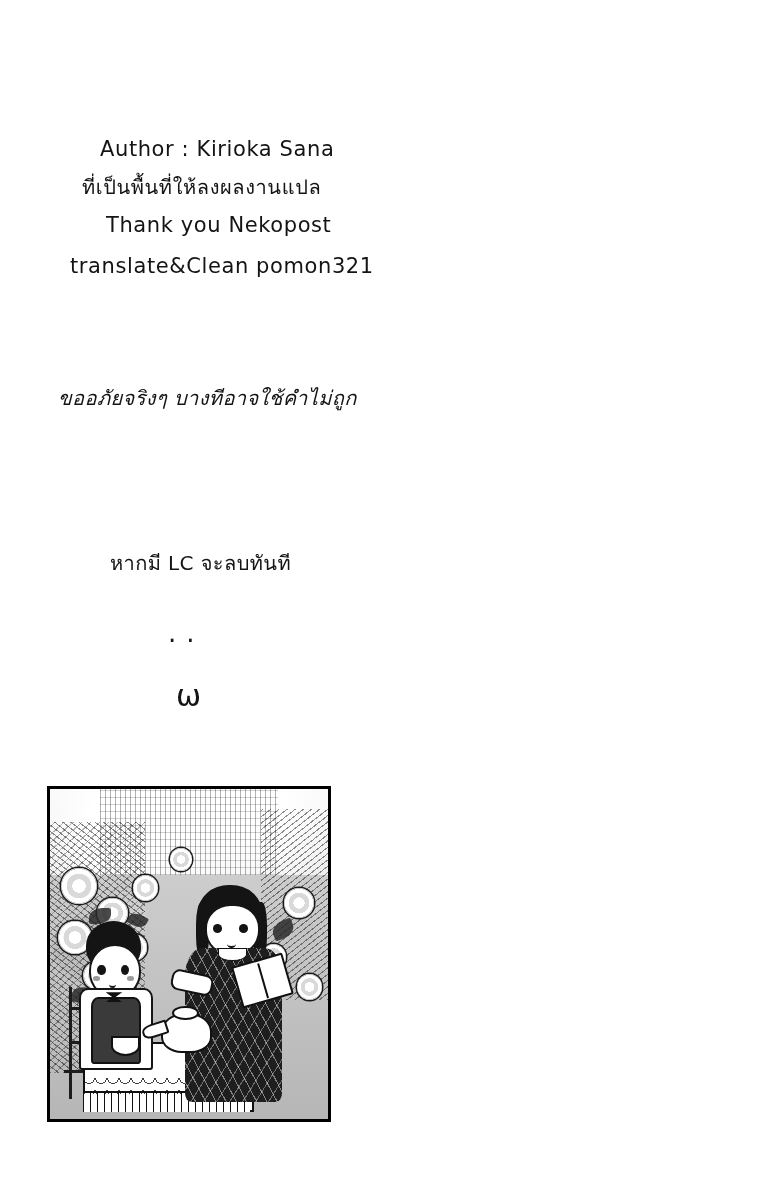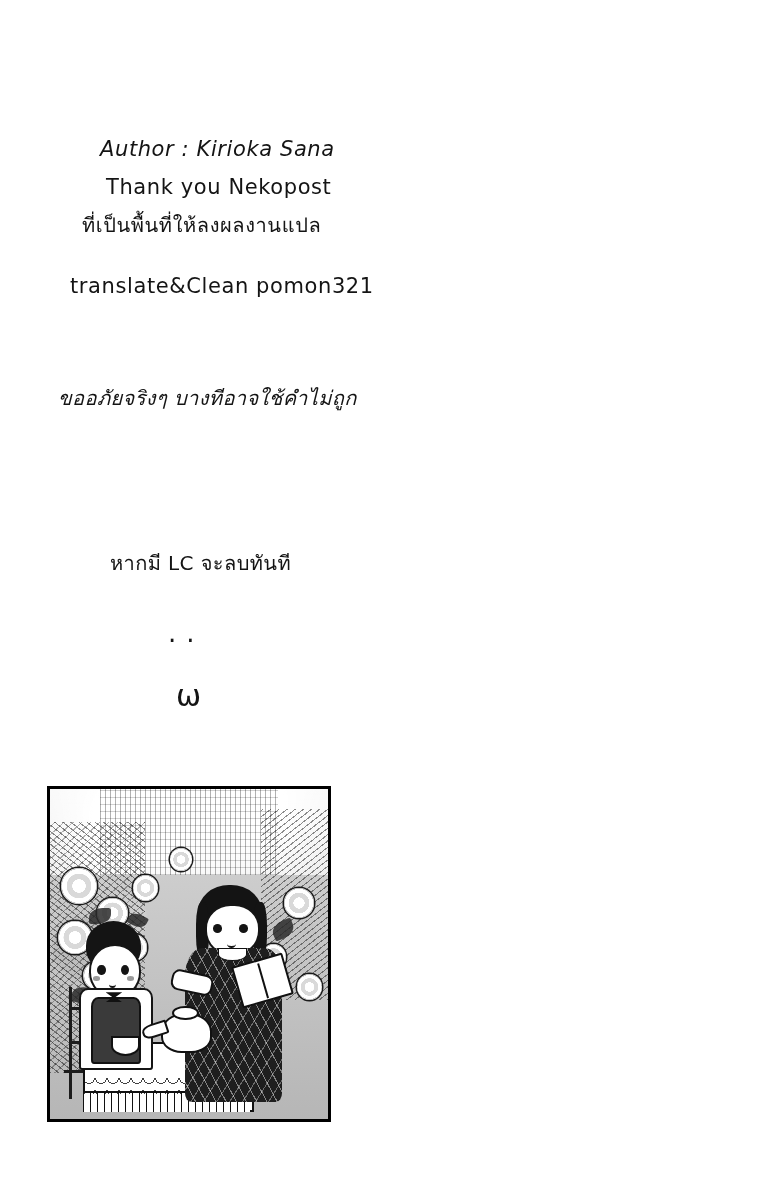--- a/index.html
+++ b/index.html
@@ -26,24 +26,24 @@
     top: 130px;
     width: 764px;
   }
   .credits-line {
     font-size: 21px;
     line-height: 38px;
     letter-spacing: 0.6px;
     white-space: nowrap;
     color: #141414;
   }
-  .cl-1 { margin-left: 100px; font-style: italic; }
+  .cl-1 { margin-left: 100px; }
   .cl-2 { margin-left: 106px; }
   .cl-3 { margin-left: 82px; font-size: 20px; }
-  .cl-4 { margin-left: 70px; margin-top: 23px; }
+  .cl-4 { margin-left: 70px; margin-top: 3px; }
 
   .apology-block {
     position: absolute;
     left: 0;
     top: 378px;
     width: 764px;
   }
   .ap-line {
     font-size: 20px;
     line-height: 40px;
@@ -337,22 +337,22 @@
     border-radius: 0 0 50% 50%;
   }
 </style>
 </head>
 <body>
 
 <div class="page">
 
   <div class="credits-block">
     <div class="credits-line cl-1">Author : Kirioka Sana</div>
+    <div class="credits-line cl-3">ที่เป็นพื้นที่ให้ลงผลงานแปล</div>
     <div class="credits-line cl-2">Thank you Nekopost</div>
-    <div class="credits-line cl-3">ที่เป็นพื้นที่ให้ลงผลงานแปล</div>
     <div class="credits-line cl-4">translate&amp;Clean pomon321</div>
   </div>
 
   <div class="apology-block">
     <div class="ap-line ap-1">ขออภัยจริงๆ บางทีอาจใช้คำไม่ถูก</div>
   </div>
 
   <div class="note-block">
     <div class="note-line">หากมี LC จะลบทันที</div>
   </div>

